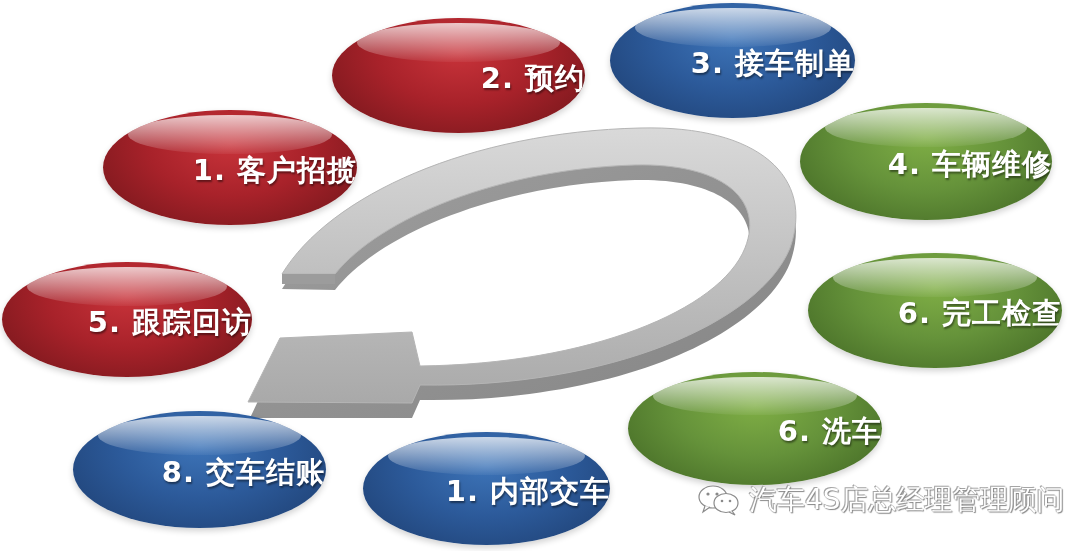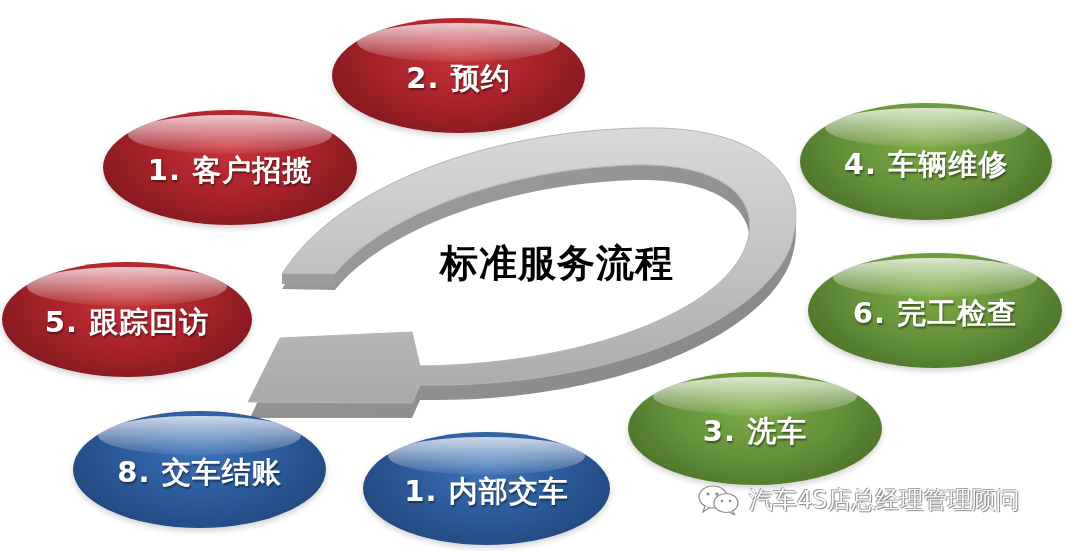--- a/index.html
+++ b/index.html
@@ -2,21 +2,21 @@
 <html><head>
 <meta charset="utf-8">
 <style>
   html, body { margin: 0; padding: 0; background: #ffffff; }
   body { width: 1080px; height: 551px; position: relative; overflow: hidden;
          font-family: "DejaVu Sans", "Liberation Sans", sans-serif; }
   .stage { position: absolute; left: 0; top: 0; width: 1080px; height: 551px; }
   .arrow-svg { position: absolute; left: 0; top: 0; width: 1080px; height: 551px; }
   .pill {
     position: absolute; border-radius: 50%;
-    display: flex; align-items: center; justify-content: center;
+    display: flex; align-items: center; justify-content: flex-end;
     box-shadow: 0 3px 6px rgba(0,0,0,0.18);
     overflow: hidden;
   }
   .pill::before {
     content: ""; position: absolute; left: 10%; top: 4%; width: 80%; height: 34%;
     border-radius: 50%;
     background: linear-gradient(to bottom, rgba(255,255,255,0.75), rgba(255,255,255,0.05));
   }
   .pill.red   { background: radial-gradient(ellipse at 50% 30%, #c8333a 0%, #a8222a 45%, #6e1519 100%); }
   .pill.blue  { background: radial-gradient(ellipse at 50% 30%, #3d74b8 0%, #2c5a9a 45%, #1d3d6e 100%); }
@@ -27,21 +27,21 @@
     white-space: nowrap; margin-top: 6px;
   }
   .center-title {
     position: absolute; left: 432px; top: 238px; width: 250px; text-align: center;
     font-size: 38px; font-weight: bold; color: #000000; letter-spacing: 1px;
     white-space: nowrap;
   }
   .watermark {
     position: absolute; left: 697px; top: 482px; height: 36px;
     display: flex; align-items: center; gap: 8px;
-    color: #ffffff; font-size: 24px; white-space: nowrap;
+    color: #ffffff; font-size: 28px; white-space: nowrap;
     text-shadow: 0 0 1px #777, 1px 1px 1px #888, -1px -1px 0 #aaa;
   }
   .wm-icon { width: 44px; height: 34px; position: relative; }
 </style>
 </head>
 <body>
 
 <div class="stage">
 
   <svg class="arrow-svg" viewBox="0 0 1080 551">
@@ -78,36 +78,38 @@
              L 280 338
              L 412 332
              L 420 366
              C 590 364, 720 310, 745 248
              C 765 198, 720 163, 635 165
              C 500 169, 380 218, 335 274 Z" fill="url(#ringTop)" stroke="#b5b5b5" stroke-width="1"></path>
 
     <polygon points="282,274 335,274 335,284 282,284" fill="#9c9c9c"></polygon>
   </svg>
 
-  <div class="center-title">标准服务流程</div>
 
   <div class="pill red" style="left:103px;top:110px;width:254px;height:115px;">
     <span class="pill-label">1. 客户招揽</span>
   </div>
   <div class="pill red" style="left:332px;top:18px;width:253px;height:115px;">
     <span class="pill-label">2. 预约</span>
+  </div>
+  <div class="pill blue" style="left:610px;top:3px;width:245px;height:115px;">
+    <span class="pill-label">3. 接车制单</span>
   </div>
   <div class="pill green" style="left:800px;top:103px;width:252px;height:117px;">
     <span class="pill-label">4. 车辆维修</span>
   </div>
   <div class="pill green" style="left:808px;top:253px;width:254px;height:115px;">
     <span class="pill-label">6. 完工检查</span>
   </div>
   <div class="pill green" style="left:628px;top:372px;width:254px;height:113px;">
-    <span class="pill-label">3. 洗车</span>
+    <span class="pill-label">6. 洗车</span>
   </div>
   <div class="pill blue" style="left:363px;top:432px;width:247px;height:113px;">
     <span class="pill-label">1. 内部交车</span>
   </div>
   <div class="pill blue" style="left:73px;top:411px;width:253px;height:117px;">
     <span class="pill-label">8. 交车结账</span>
   </div>
   <div class="pill red" style="left:2px;top:262px;width:250px;height:115px;">
     <span class="pill-label">5. 跟踪回访</span>
   </div>

